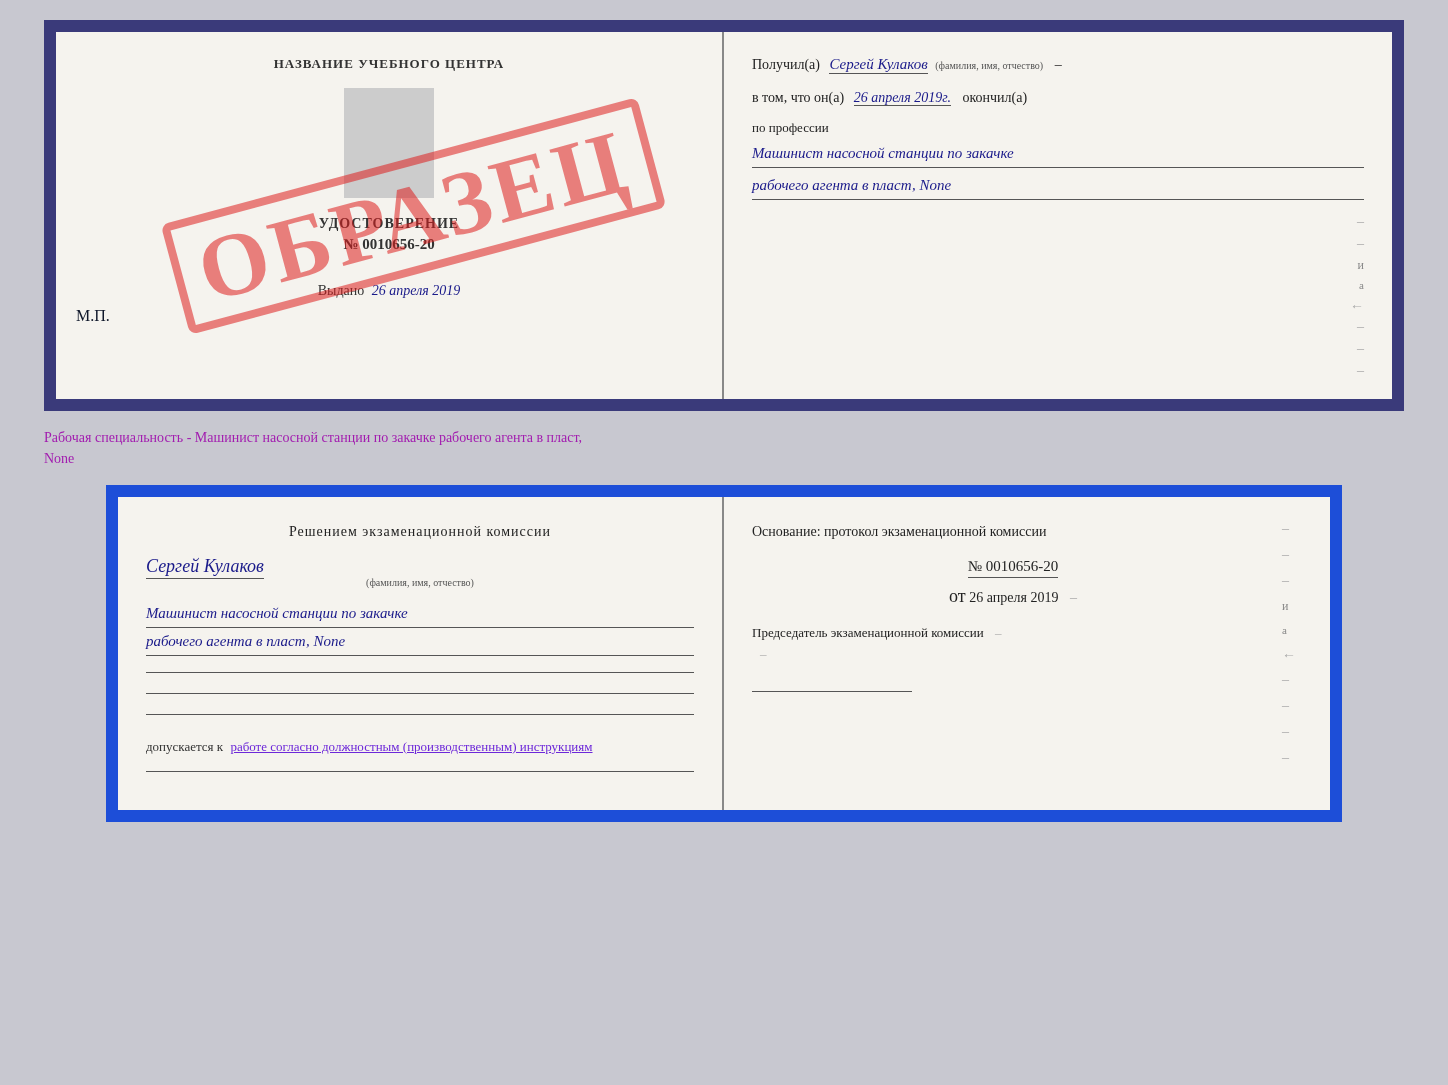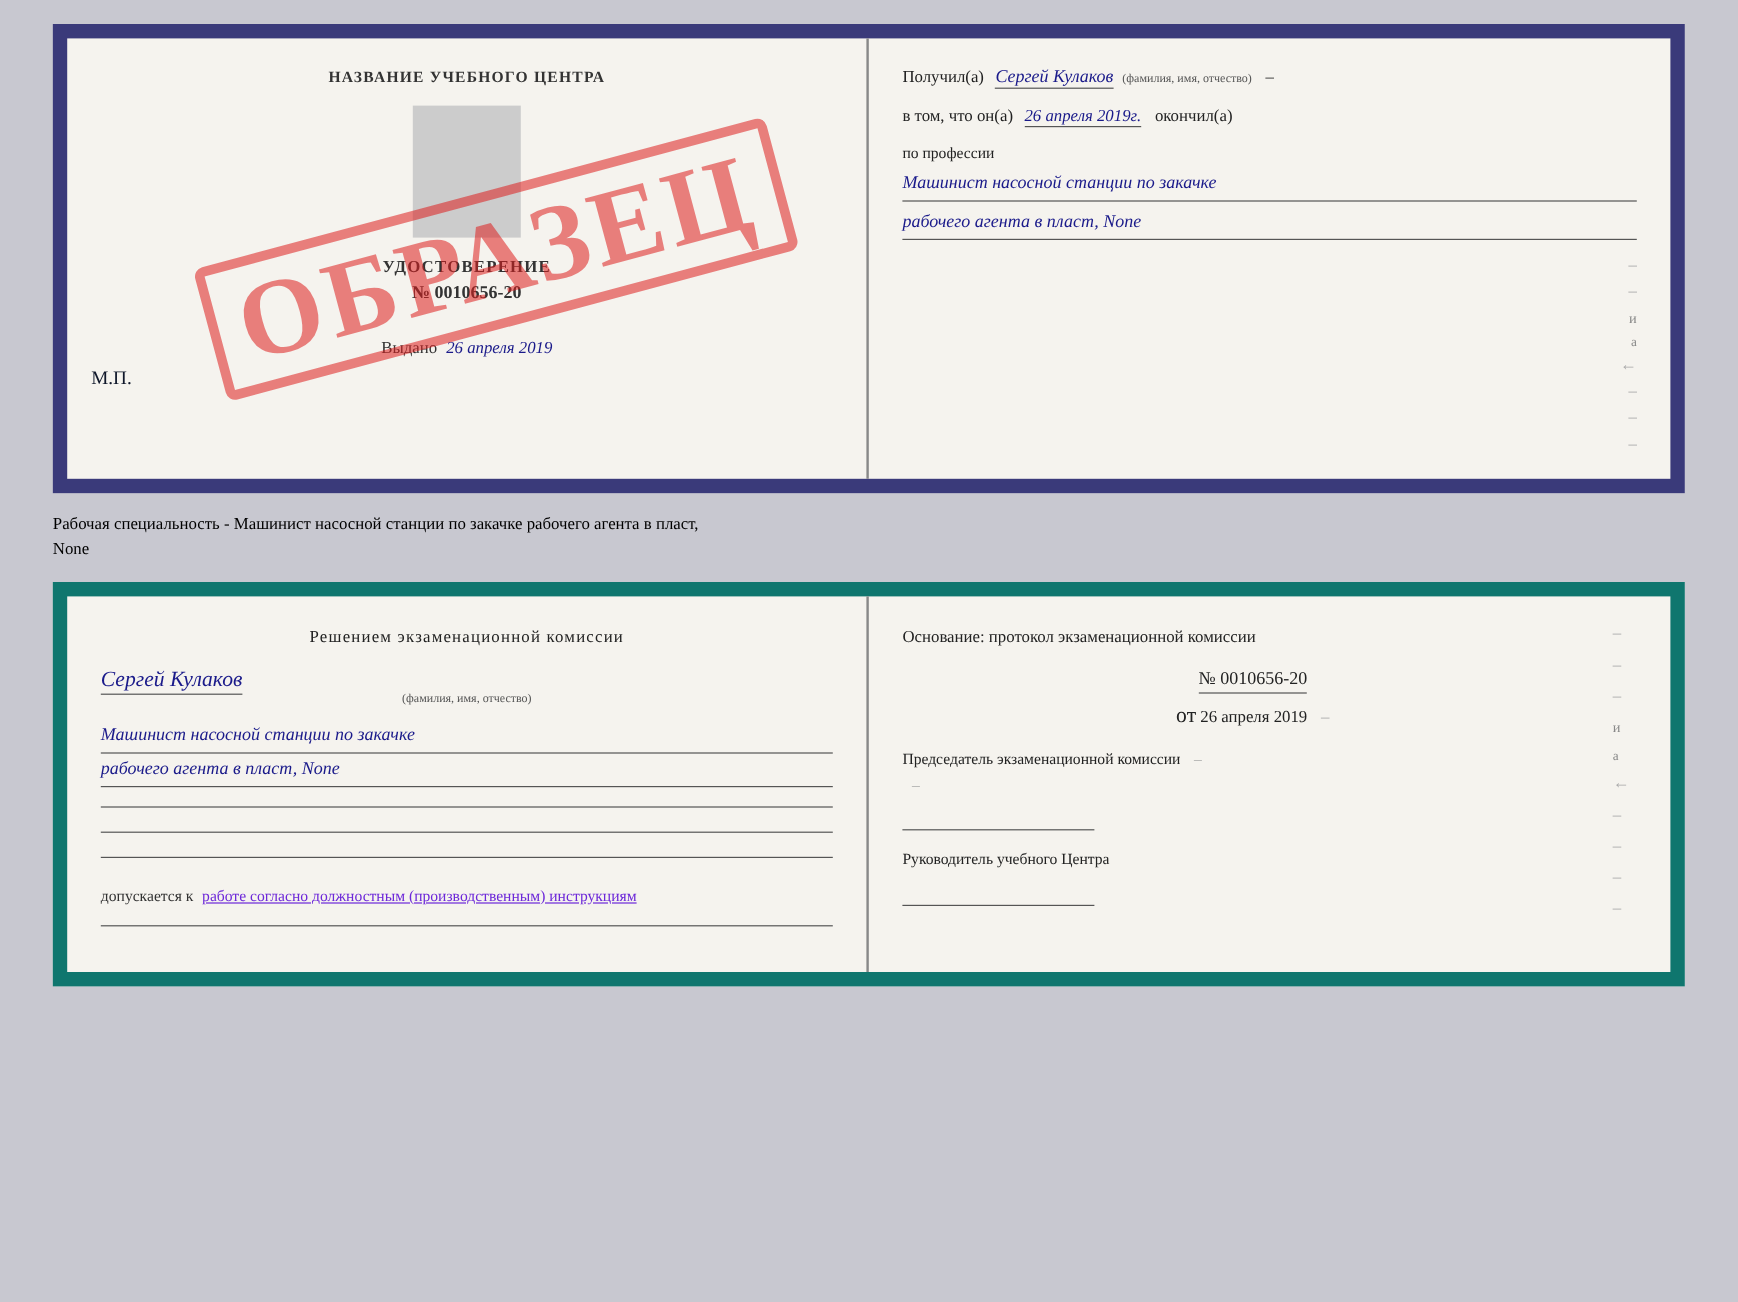--- a/index.html
+++ b/index.html
@@ -174,31 +174,31 @@
       border-bottom: 1px solid #555;
       display: block;
       margin-top: 4px;
       line-height: 1.8;
     }
 
     
     .middle-text {
       width: 1360px;
       font-size: 14px;
-      color: #000000;
+      color: #a21caf;
       line-height: 1.5;
       background: transparent;
     }
 
     
     .cert-bottom {
       display: flex;
-      width: 1360px;
+      width: 1236px;
       background: #f5f3ee;
-      border: 12px solid #0f766e;
+      border: 12px solid #1d4ed8;
     }
 
     .cert-bottom-left {
       width: 50%;
       border-right: 2px solid #888;
       padding: 24px 28px;
       display: flex;
       flex-direction: column;
       gap: 12px;
       font-size: 14px;
@@ -434,25 +434,20 @@
         </div>
 
         <div class="chairman-block" style="margin-top:16px;">
           <span>Председатель экзаменационной комиссии</span>
           <span class="inline-dash">–</span>
           <br>
           <span class="inline-dash">–</span>
           <span class="signature-line"></span>
         </div>
 
-        <div class="rukovoditel-block" style="margin-top:14px;">
-          <span>Руководитель учебного Центра</span>
-          <br>
-          <span class="signature-line"></span>
-        </div>
       </div>
 
       <div style="display:flex;flex-direction:column;gap:10px;justify-content:flex-end;color:#aaa;font-size:14px;min-width:20px;padding-bottom:20px;">
         <span>–</span>
         <span>–</span>
         <span>–</span>
         <span style="color:#888;font-size:12px;">и</span>
         <span style="color:#888;font-size:11px;">а</span>
         <span>←</span>
         <span>–</span>

